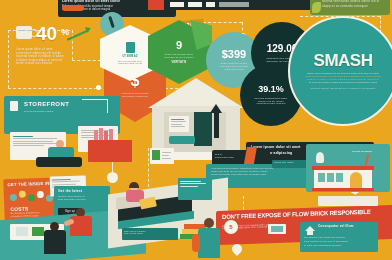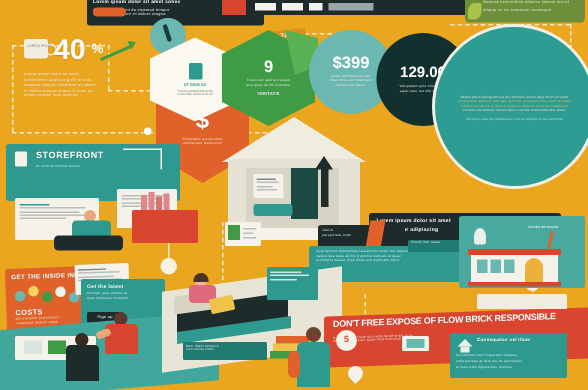--- a/index.html
+++ b/index.html
@@ -160,35 +160,42 @@
       <div class="line" style="width:92%;"></div>
       <div class="line" style="width:70%;"></div>
       <div class="line" style="width:86%;"></div>
     </div>
     <div class="abs" style="left:76px;top:34px;width:5px;height:26px;background:#1d2b2b;"></div>
     <div class="abs" style="left:72px;top:26px;width:0;height:0;border-left:6.5px solid transparent;border-right:6.5px solid transparent;border-bottom:9px solid #1d2b2b;"></div>
     <div class="abs" style="left:31px;top:58px;width:26px;height:8px;background:#2e9a8f;border-radius:2px;"></div>
     <div class="abs" style="left:14px;top:74px;width:88px;height:8px;background:#f4f2e9;"></div>
   </div>
 
-  <div class="abs circle" style="left:206px;top:20px;width:56px;height:56px;background:#6bb8b0;padding:4px;box-sizing:border-box;">
+  <div class="abs circle" style="left:206px;top:32px;width:56px;height:56px;background:#6bb8b0;padding:4px;box-sizing:border-box;">
     <div class="midstat" style="font-size:11px;">$399</div>
     <div class="blurtext micro" style="margin-top:2px;">Quasi architecto beatae</div>
     <div class="blurtext micro">vitae dicta sunt explicabo</div>
     <div class="blurtext micro">nemo enim ipsam</div>
   </div>
 
   <div class="abs circle" style="left:251px;top:22px;width:62px;height:62px;background:#12302e;padding:5px;box-sizing:border-box;">
     <div class="midstat" style="font-size:10px;">129.06</div>
     <div class="blurtext micro" style="margin-top:3px;">Voluptatem quia voluptas sit</div>
     <div class="blurtext micro">aspernatur aut odit aut fugit</div>
   </div>
 
+  <div class="abs circle" style="left:240px;top:64px;width:62px;height:62px;background:#12302e;padding:5px;box-sizing:border-box;">
+    <div class="midstat" style="font-size:9px;">39.1%</div>
+    <div class="blurtext micro" style="margin-top:3px;">Sed quia consequuntur magni</div>
+    <div class="blurtext micro">dolores eos qui ratione</div>
+    <div class="blurtext micro">voluptatem sequi nesciunt</div>
+  </div>
 
   <div class="abs smashbox circle" style="left:288px;top:16px;width:110px;height:110px;padding:8px;box-sizing:border-box;">
+    <div class="smash-title">SMASH</div>
     <div style="margin-top:4px;width:92px;">
       <div class="blurtext micro">Neque porro quisquam est qui dolorem ipsum quia dolor sit amet</div>
       <div class="blurtext micro" style="color:#f3d36a;">consectetur adipisci velit sed quia non numquam eius modi tempora</div>
       <div class="blurtext micro" style="color:#f3d36a;">incidunt ut labore et dolore magnam aliquam quaerat voluptatem</div>
       <div class="blurtext micro">Ut enim ad minima veniam quis nostrum exercitationem ullam</div>
       <div class="blurtext micro" style="margin-top:3px;opacity:.7;">Corporis suscipit laboriosam nisi ut aliquid ex ea commodi</div>
     </div>
   </div>
 
   <div class="abs" style="left:4px;top:96px;width:116px;height:38px;background:#2e9a8f;border-radius:2px;padding:5px 6px;box-sizing:border-box;">

